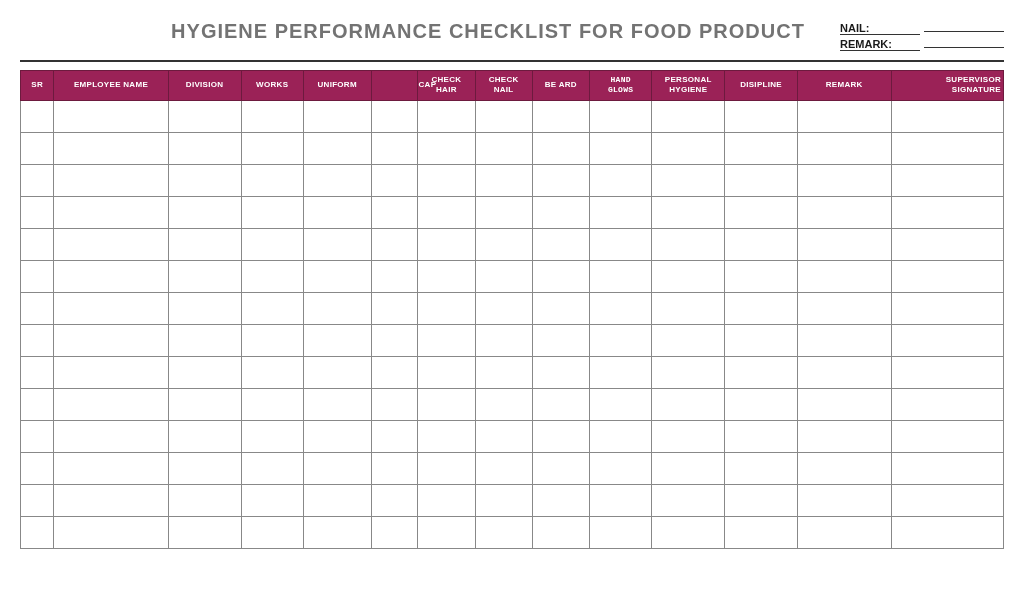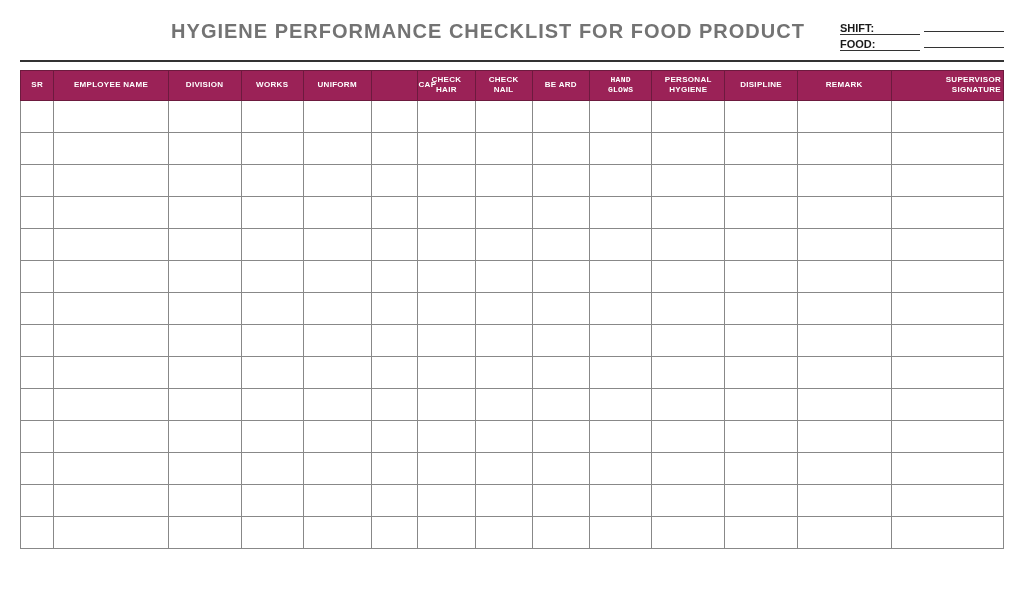--- a/index.html
+++ b/index.html
@@ -137,24 +137,24 @@
 <body>
 
 <div class="page-wrapper">
   <div class="header-area">
     <div style="min-width:120px;"></div>
     <div class="title-block">
       <div class="main-title">HYGIENE PERFORMANCE CHECKLIST FOR FOOD PRODUCT</div>
     </div>
     <div class="date-shift-block">
       <div>
-        <span>SHIFT:</span><span></span>
+        <span>NAIL:</span><span></span>
       </div>
       <div>
-        <span>FOOD:</span><span></span>
+        <span>REMARK:</span><span></span>
       </div>
     </div>
   </div>
 
   <hr class="divider">
 
   <div class="table-container">
     <table>
       <thead>
         <tr>

